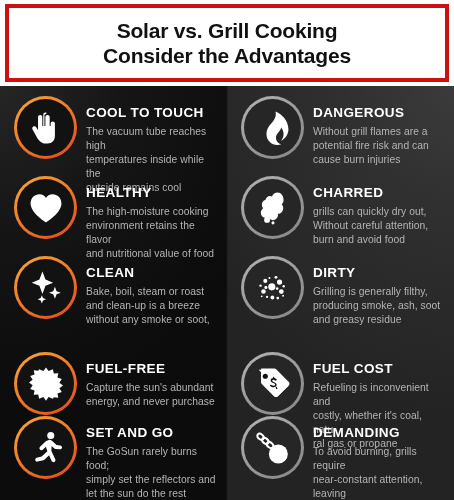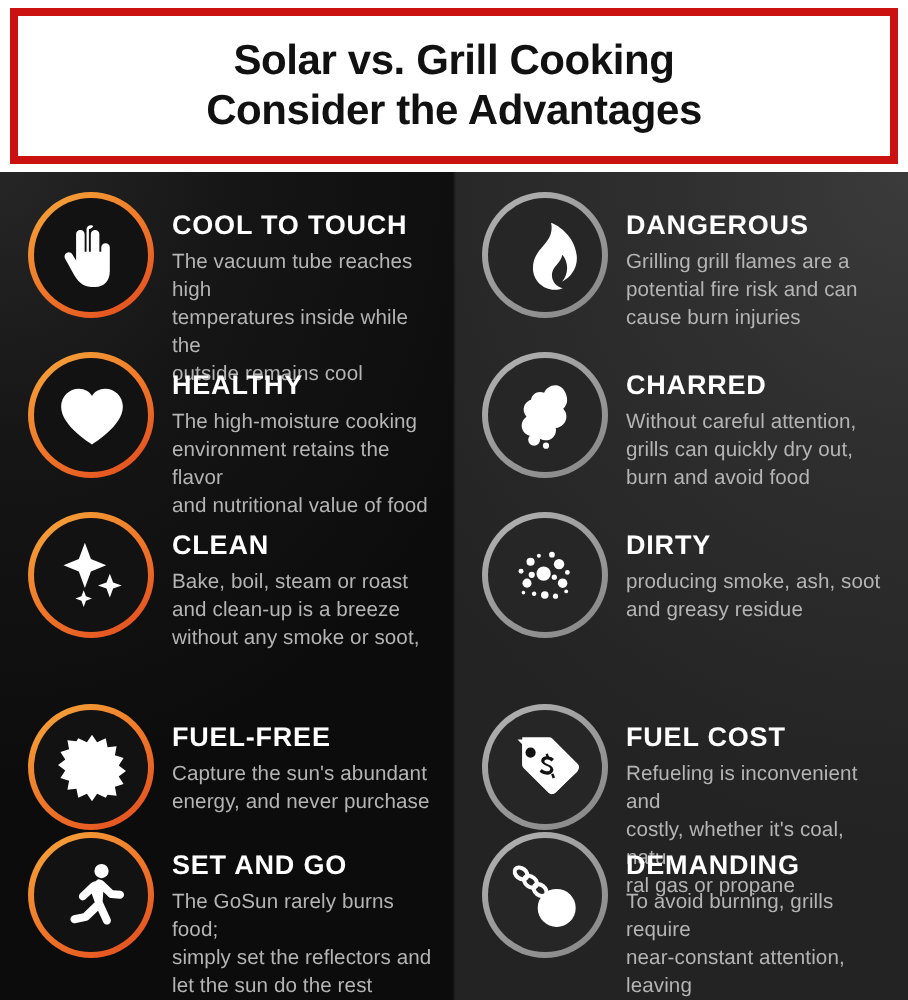--- a/index.html
+++ b/index.html
@@ -213,42 +213,42 @@
               <div class="ring"></div>
               <div class="glyph">
                 <svg viewBox="0 0 64 64">
                   <path d="M36.3 4c1.8 9.2-2.4 14.4-6.6 19.4-4.3 5.1-8.7 10-8.7 19 0 10 8.2 18.1 18.3 18.1 2.4 0 4.7-.5 6.8-1.3-5.2-1-9.1-5.5-9.1-10.9 0-3.9 2-6.5 4.2-9.1 1.9-2.3 3.9-4.6 4.5-8.2 2.6 3 4.1 6.9 4.1 11.1 0 4.4-1.6 8.4-4.3 11.5C52.7 50.2 58 42.8 58 34.2 58 20.4 47.6 8.4 36.3 4z"></path>
                 </svg>
               </div>
             </div>
             <div class="txt">
               <p class="title">DANGEROUS</p>
               <p class="desc">
-                <span>Grilling grill flames are a</span>
+                <span>Without grill flames are a</span>
                 <span>potential fire risk and can</span>
                 <span>cause burn injuries</span>
               </p>
             </div>
           </div>
           <div class="item" data-row="1">
             <div class="badge">
               <div class="ring"></div>
               <div class="glyph">
                 <svg viewBox="0 0 64 64">
                   <path d="M40 6c-4.4 0-8.1 2.7-9.6 6.5-1-.5-2.2-.8-3.4-.8-3.9 0-7.1 2.9-7.6 6.6-3.6 1.1-6.2 4.4-6.2 8.3 0 2.3.9 4.4 2.4 6-2.5 1.6-4.1 4.4-4.1 7.5 0 4.9 4 8.9 9 8.9 1.3 0 2.6-.3 3.7-.8 1.5 2.6 4.3 4.3 7.5 4.3 4.8 0 8.7-3.9 8.7-8.6 0-.6-.1-1.2-.2-1.8 5-.4 9-4.6 9-9.7 0-2.6-1-4.9-2.7-6.6 2-1.8 3.3-4.4 3.3-7.3C49.8 11.8 45.4 6 40 6z"></path>
                   <circle cx="22" cy="52" r="5"></circle>
                   <circle cx="32" cy="57" r="2.6"></circle>
                 </svg>
               </div>
             </div>
             <div class="txt">
               <p class="title">CHARRED</p>
               <p class="desc">
+                <span>grills can quickly dry out,</span>
                 <span>Without careful attention,</span>
-                <span>grills can quickly dry out,</span>
                 <span>burn and avoid food</span>
               </p>
             </div>
           </div>
           <div class="item" data-row="2">
             <div class="badge">
               <div class="ring"></div>
               <div class="glyph">
                 <svg viewBox="0 0 64 64">
                   <circle cx="30" cy="30" r="6"></circle>
@@ -266,20 +266,21 @@
                   <circle cx="20" cy="31" r="2.6"></circle>
                   <circle cx="39" cy="33" r="2.2"></circle>
                   <circle cx="49" cy="45" r="1.6"></circle>
                   <circle cx="13" cy="46" r="1.5"></circle>
                 </svg>
               </div>
             </div>
             <div class="txt">
               <p class="title">DIRTY</p>
               <p class="desc">
+                <span>Grilling is generally filthy,</span>
                 <span>producing smoke, ash, soot</span>
                 <span>and greasy residue</span>
               </p>
             </div>
           </div>
           <div class="item" data-row="3">
             <div class="badge">
               <div class="ring"></div>
               <div class="glyph">
                 <svg viewBox="0 0 64 64">

